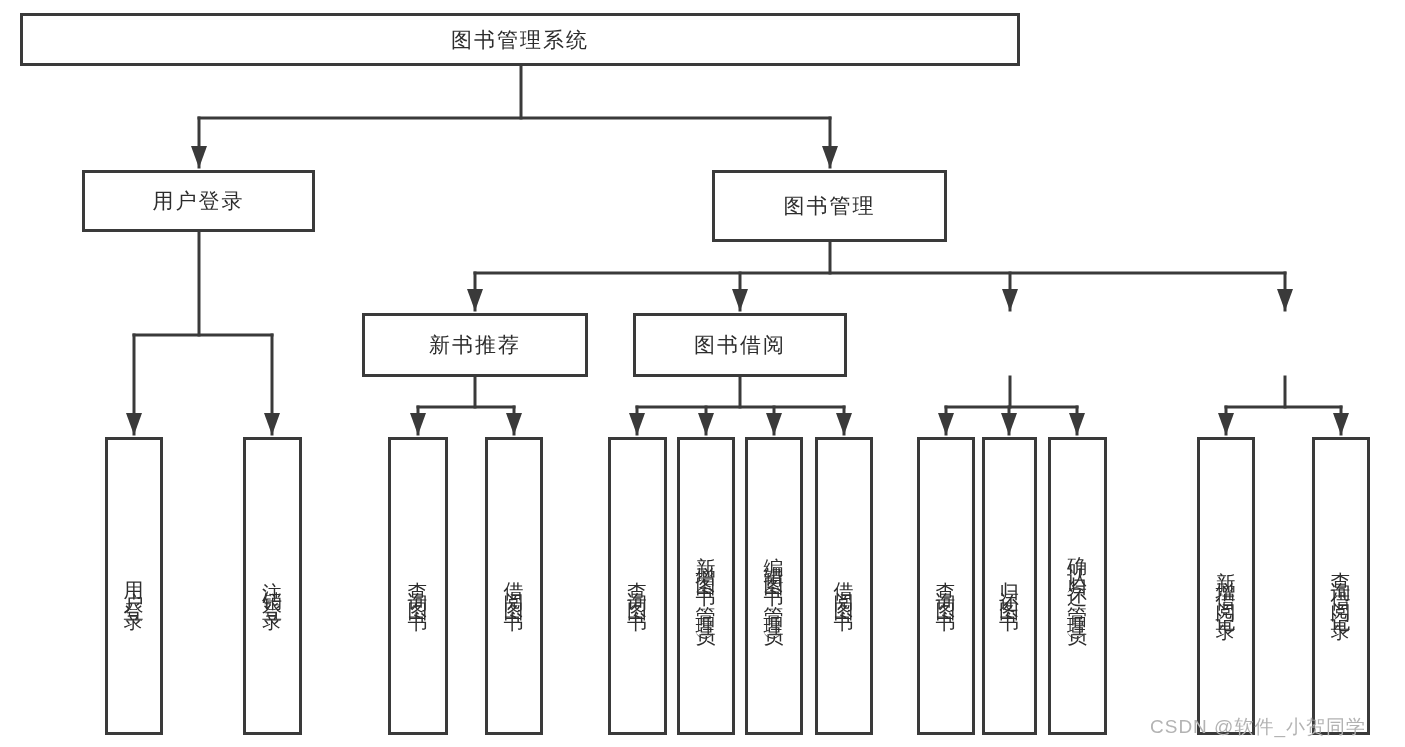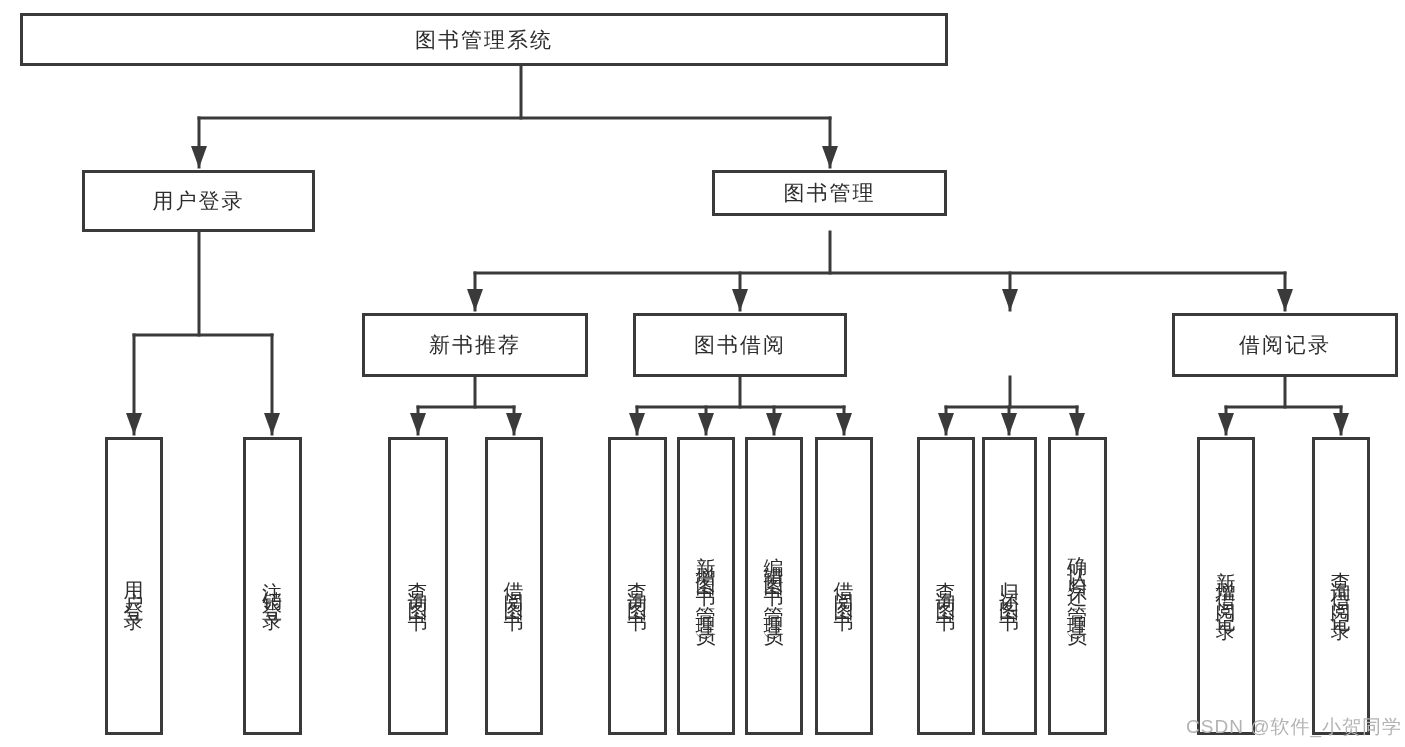--- a/index.html
+++ b/index.html
@@ -42,21 +42,20 @@
     text-orientation:mixed;
     font-size:20px;
     letter-spacing:10px;
     line-height:1;
     color:var(--text);
   }
   .watermark{
     position:absolute;
     left:1150px;top:714px;
     width:252px;
-    text-align:right;
     font-size:19px;
     letter-spacing:1px;
     color:var(--watermark);
     white-space:nowrap;
     z-index:5;
   }
 </style>
 </head>
 <body>
 
@@ -117,39 +116,36 @@
     </g>
 
     <g>
       <line x1="1285" y1="377" x2="1285" y2="407"></line>
       <line x1="1226" y1="407" x2="1341" y2="407"></line>
       <line x1="1226" y1="407" x2="1226" y2="434" marker-end="url(#arw)"></line>
       <line x1="1341" y1="407" x2="1341" y2="434" marker-end="url(#arw)"></line>
     </g>
   </svg>
 
-  <div class="node" style="left:20px;top:13px;width:928px;height:53px">
+  <div class="node" style="left:20px;top:13px;width:1000px;height:53px">
     <span class="h-label">图书管理系统</span>
   </div>
 
   <div class="node" style="left:82px;top:170px;width:233px;height:62px">
     <span class="h-label">用户登录</span>
   </div>
-  <div class="node" style="left:712px;top:170px;width:235px;height:46px">
+  <div class="node" style="left:712px;top:170px;width:235px;height:72px">
     <span class="h-label">图书管理</span>
   </div>
 
   <div class="node" style="left:633px;top:313px;width:214px;height:64px">
     <span class="h-label">图书借阅</span>
   </div>
   <div class="node" style="left:362px;top:313px;width:226px;height:64px">
     <span class="h-label">新书推荐</span>
-  </div>
-  <div class="node" style="left:1172px;top:313px;width:226px;height:64px">
-    <span class="h-label">借阅记录</span>
   </div>
 
   <div class="node" style="left:105px;top:437px;width:58px;height:298px">
     <span class="v-label">用户登录</span>
   </div>
   <div class="node" style="left:243px;top:437px;width:59px;height:298px">
     <span class="v-label">注销登录</span>
   </div>
 
   <div class="node" style="left:388px;top:437px;width:60px;height:298px">

